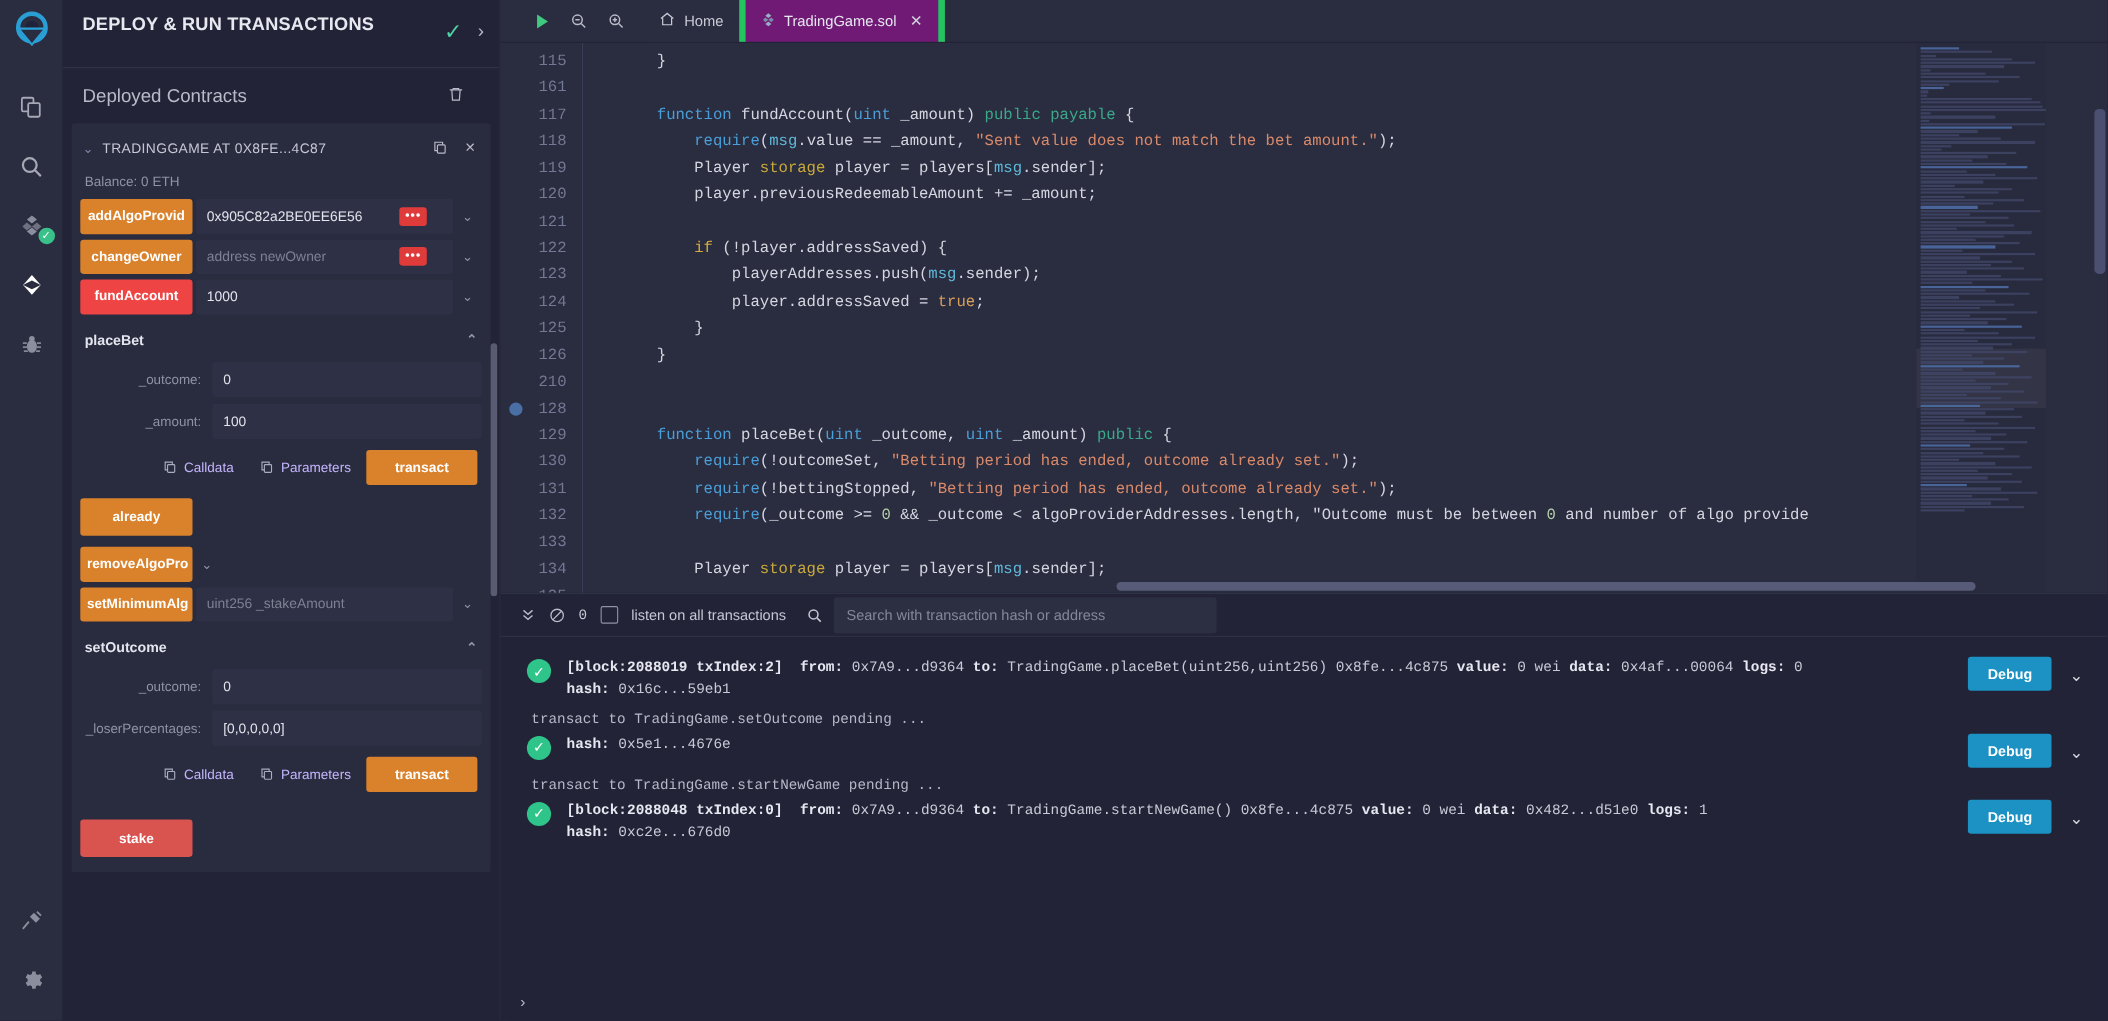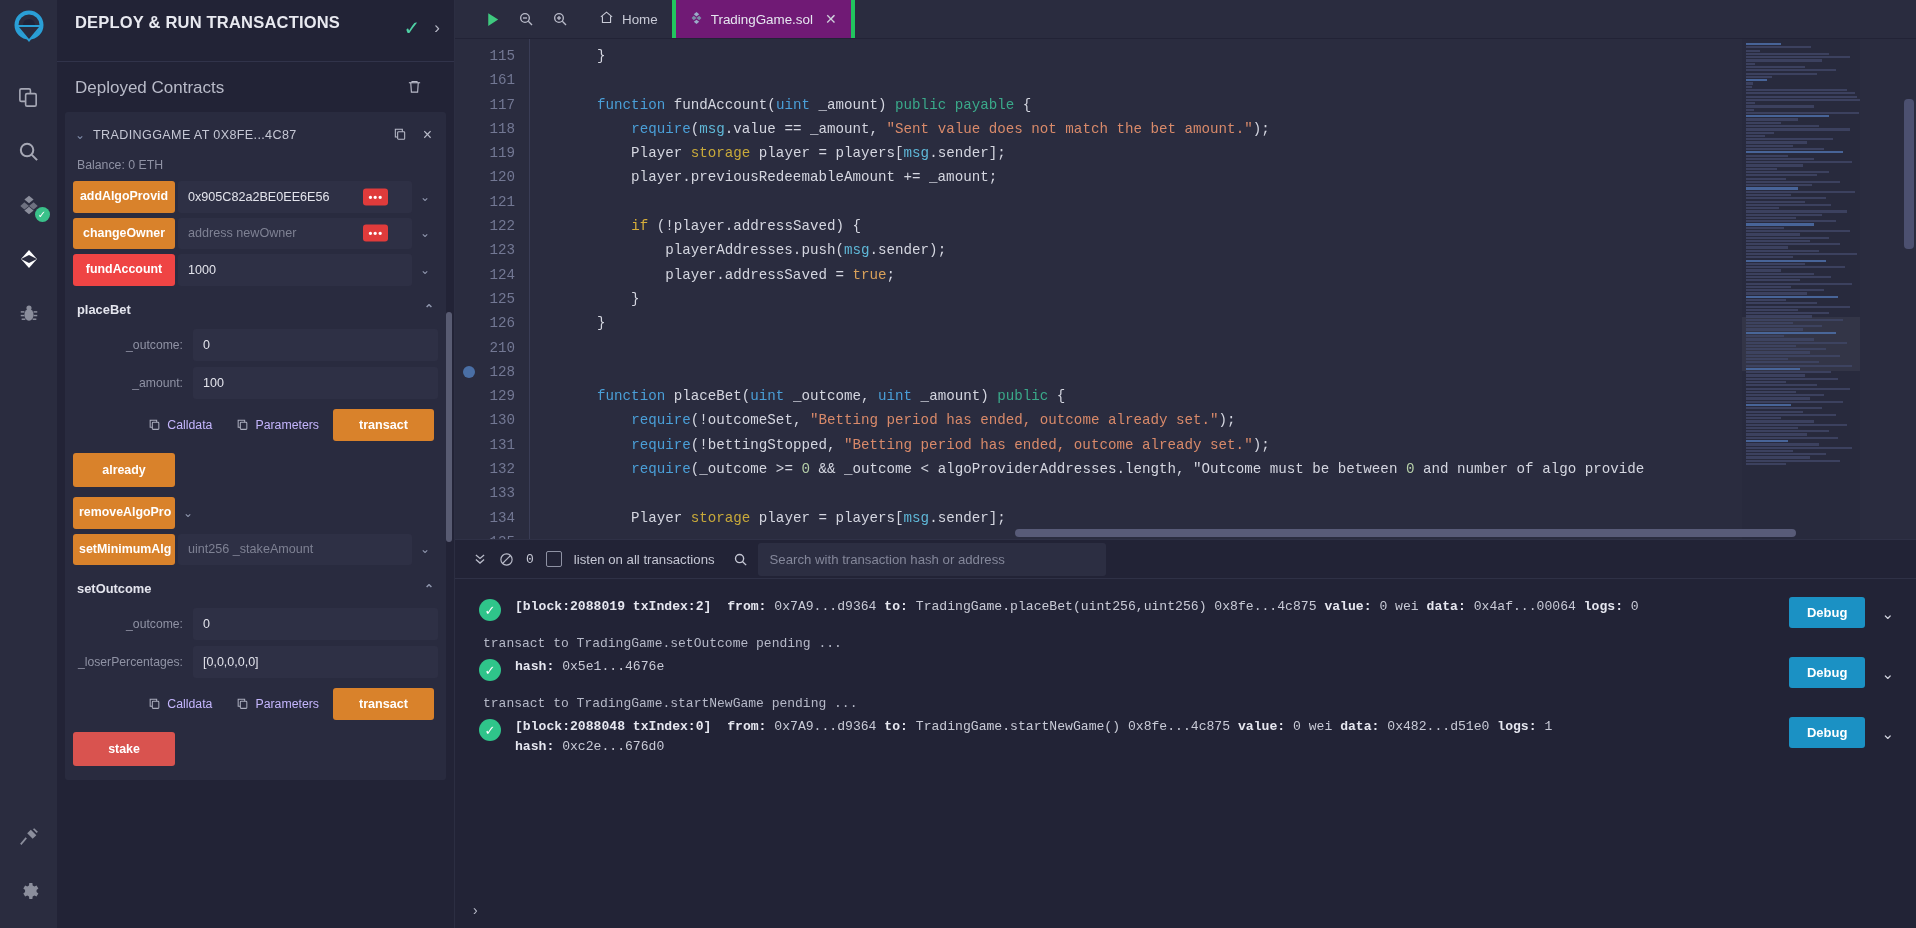--- a/index.html
+++ b/index.html
@@ -95,33 +95,33 @@
   .copy-act { display:flex; align-items:flex-start; gap:6px; color:#c4b5fd; font-size:12.3px; padding:4px 10px; cursor:pointer;}
   .transact-btn {
     background:#d9822b; color:#fff; border:none; border-radius:3px; font-size:12.6px; font-weight:bold;
     padding:9px 26px; cursor:pointer;
   }
   .solo-btn-row { margin:12px 8px 0 8px; }
   .solo-btn {
     background:#d9822b; color:#fff; border:none; border-radius:3px; font-size:12.4px; font-weight:bold;
     padding:10px 8px; min-width:102px; cursor:pointer;
   }
-  .solo-btn.red { background:#d9534f; }
+  .solo-btn.red { background:#d9534f;margin-top:13px; }
 
   .lp-scrollbar { position:absolute; right:2px; top:250px; width:6px; height:230px; background:#585b72; border-radius:3px;}
 
   
   .main { flex:1; display:flex; flex-direction:column; min-width:0; background:#2a2c3f;}
   .tabbar { height:39px; background:#2a2c3f; display:flex; align-items:stretch; border-bottom:1px solid #222336;}
   .tb-tools { display:flex; align-items:center; gap:4px; padding:0 10px 0 22px;}
   .tb-ic { width:30px; height:30px; display:flex; align-items:center; justify-content:center; color:#b9bbc9; cursor:pointer; font-size:15px;}
   .tb-ic.play { color:#3fc97f; font-size:16px; }
   .tab {
     display:flex; align-items:center; gap:8px; padding:0 14px; font-size:13.4px;
-    color:#c8cad6; cursor:pointer; border-right:4px solid #22c55e; background:#2a2c3f;
+    color:#c8cad6; cursor:pointer; border-right:6px solid #22c55e; background:#2a2c3f;
   }
   .tab.active { background:#701a75; color:#e6e7f0; }
   .tab .closex { color:#cfd1dc; font-size:14px; margin-left:4px;}
   .tab .sol-ic { color:#8ea2c9; font-size:13px;}
   .tab .home-ic { color:#c8cad6; font-size:14px;}
 
   
   .editor-wrap { flex:0 0 500px; display:flex; position:relative; background:#2a2c3f; overflow:hidden; }
   .gutter {
     width: 74px; flex:0 0 74px; background:#2a2c3f; color:#737894;
@@ -650,20 +650,21 @@
           </span>
           <input class="term-search" placeholder="Search with transaction hash or address" style="">
         </span>
       </div>
 
       <div class="term-body" id="txlog">
           <div class="tx">
             <span class="tx-ok">✓</span>
             <div class="tx-main">
               <div class="tx-line"><b>[block:2088019 txIndex:2]</b>&nbsp; <b>from:</b> 0x7A9...d9364 <b>to:</b> TradingGame.placeBet(uint256,uint256) 0x8fe...4c875 <b>value:</b> 0 wei <b>data:</b> 0x4af...00064 <b>logs:</b> 0</div>
+              <div class="tx-line"><b>hash:</b> 0x16c...59eb1</div>
             </div>
             <button class="debug-btn">Debug</button>
             <span class="tx-caret">⌄</span>
           </div>
           <div class="tx-pending">transact to TradingGame.setOutcome pending ...</div>
           <div class="tx">
             <span class="tx-ok">✓</span>
             <div class="tx-main">
               <div class="tx-line"><b>hash:</b> 0x5e1...4676e</div>
             </div>

